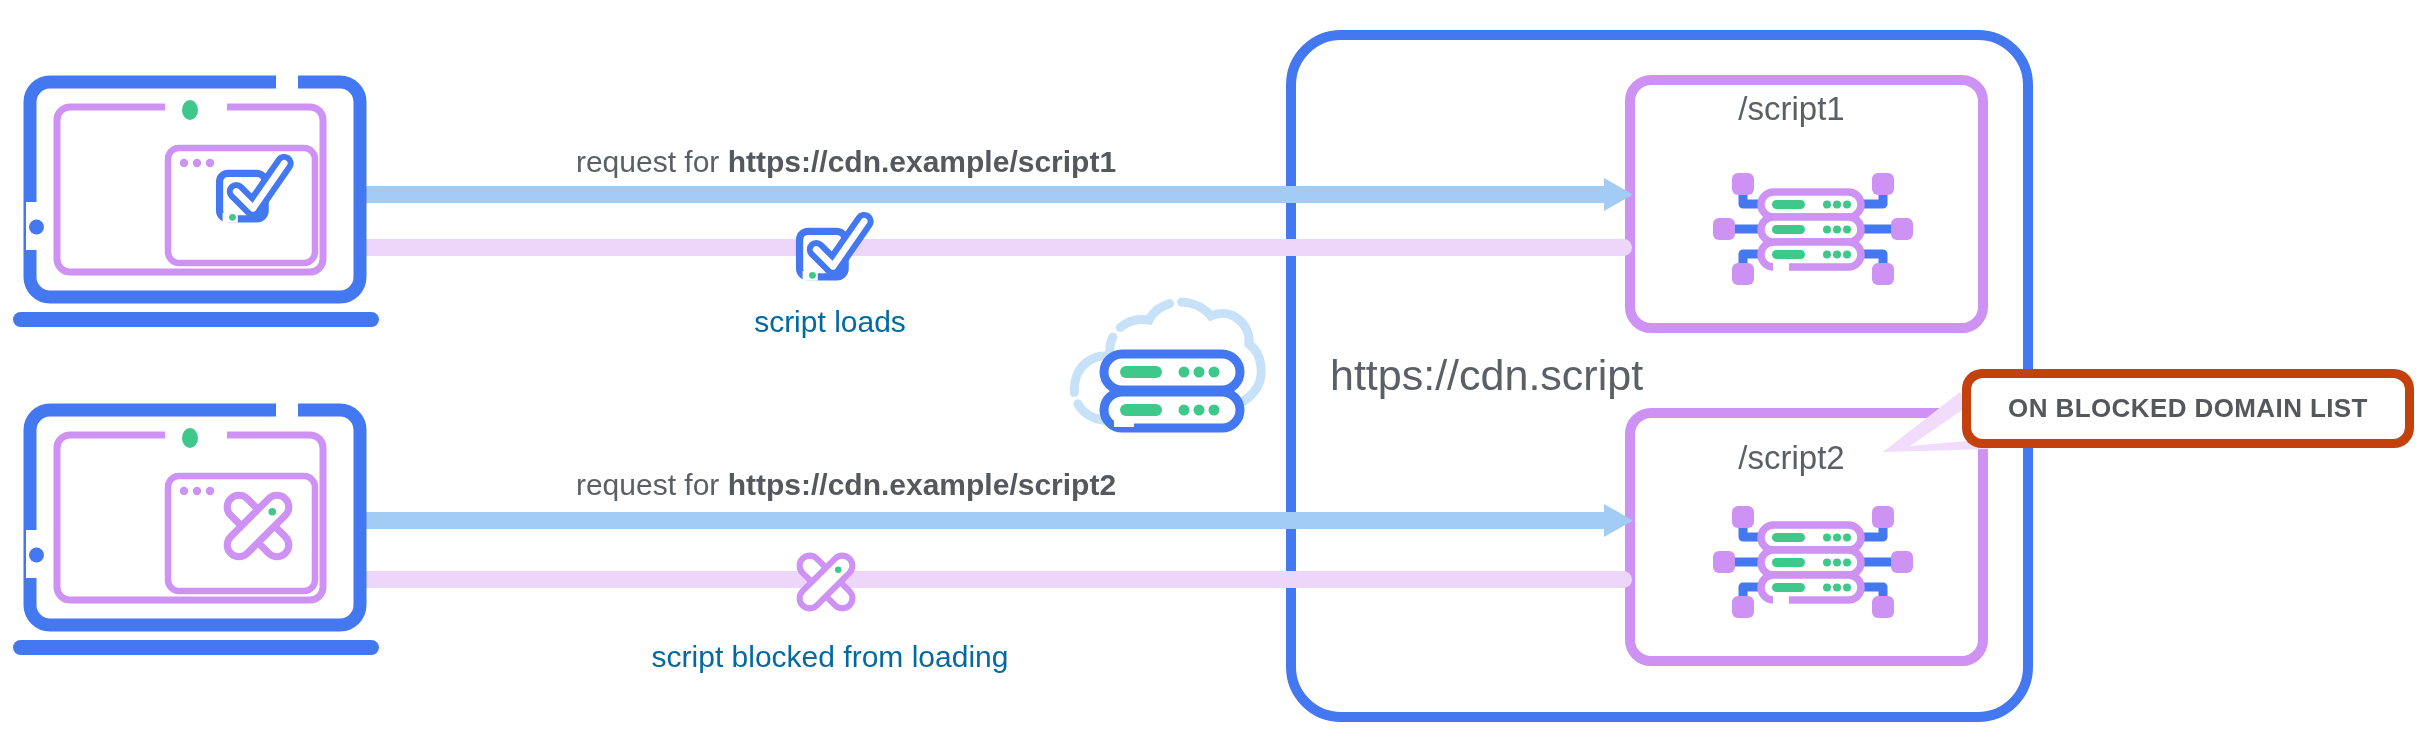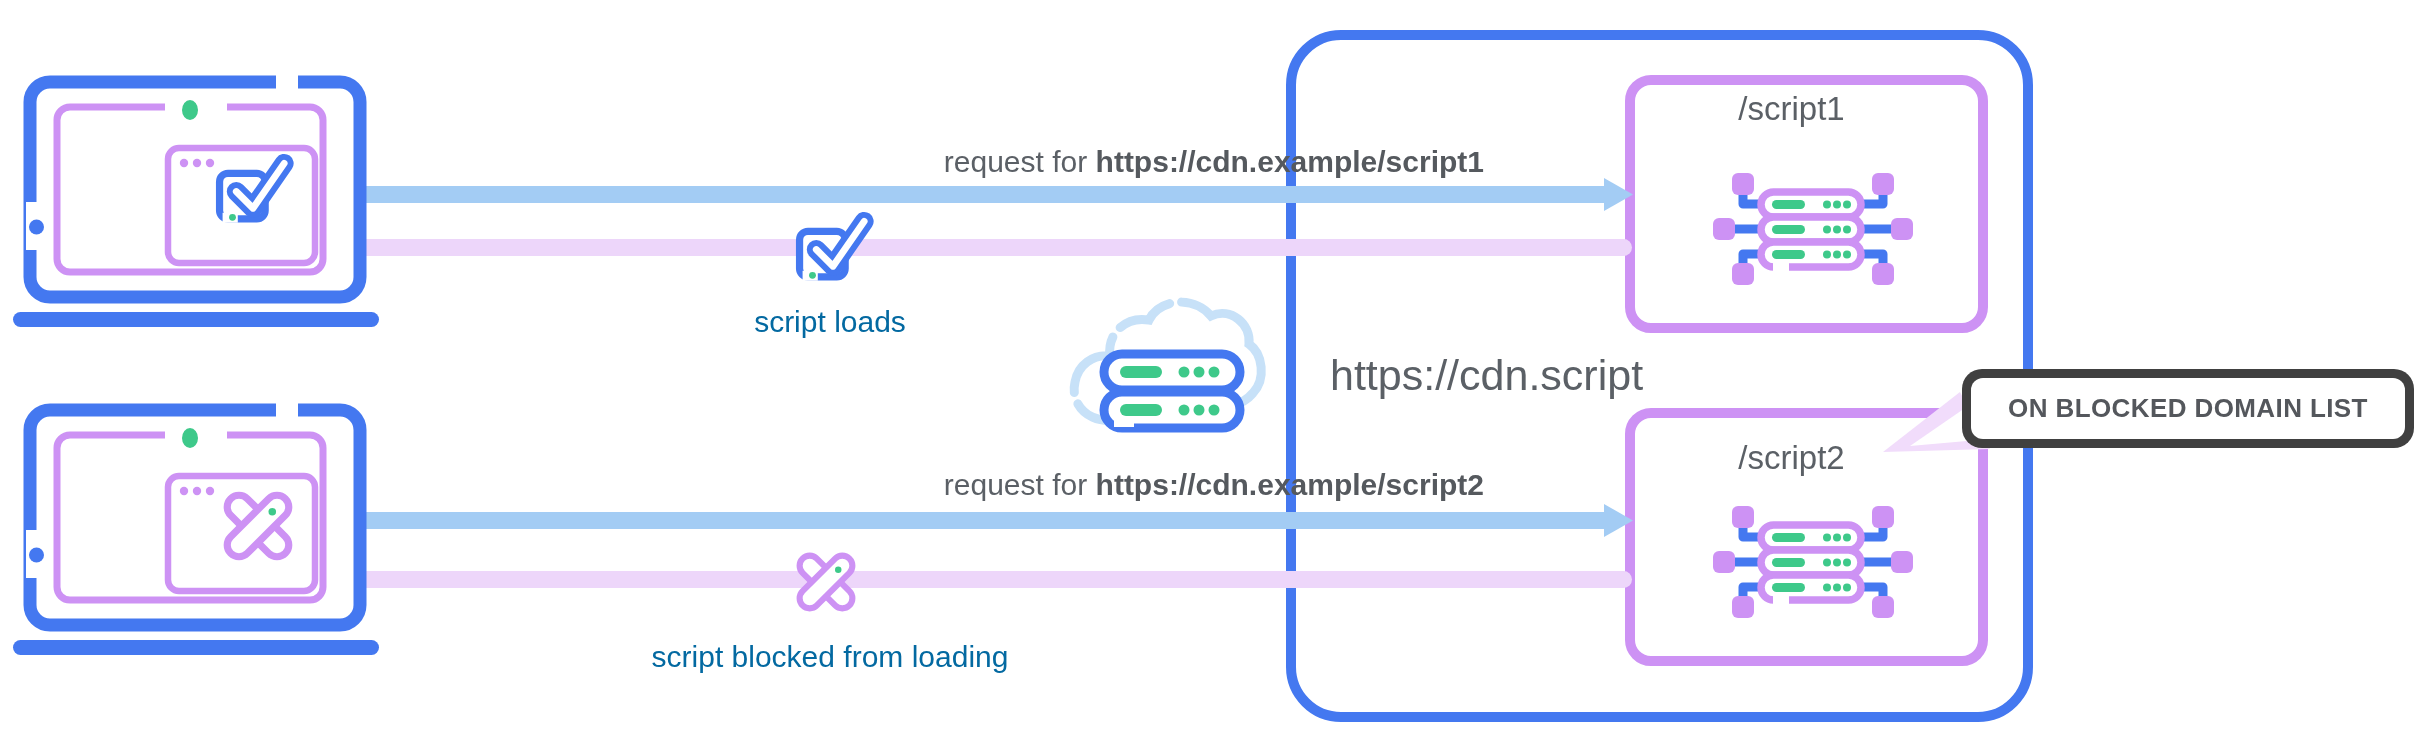--- a/index.html
+++ b/index.html
@@ -1,41 +1,41 @@
 <!DOCTYPE html>
 <html><head>
 <meta charset="utf-8">
 <style>
   html,body{margin:0;padding:0;background:#ffffff;}
   #stage{position:relative;width:2424px;height:748px;background:#ffffff;overflow:hidden;
          font-family:"Liberation Sans", sans-serif;}
   .abs{position:absolute;}
   
-  .flow-label{position:absolute;left:184px;width:1300px;text-align:right;
+  .flow-label{position:absolute;left:196px;width:1300px;text-align:center;
               font-size:30px;color:#5b6066;white-space:nowrap;}
   .flow-label b{font-weight:700;color:#55595e;}
   .result-label{position:absolute;left:180px;width:1300px;text-align:center;
                 font-size:30px;color:#0369a1;white-space:nowrap;}
   .domain-label{position:absolute;left:1330px;top:351px;font-size:43px;color:#5b6066;white-space:nowrap;}
   .endpoint-label{position:absolute;left:1625px;width:333px;text-align:center;
                   font-size:33px;color:#5b6066;white-space:nowrap;}
   
   .cdn-box{position:absolute;left:1286px;top:30px;width:747px;height:692px;
            border:10px solid #4478f0;border-radius:55px;box-sizing:border-box;background:#ffffff;}
   .endpoint-box{position:absolute;left:1625px;width:363px;height:258px;
                 border:10px solid #cd92f4;border-radius:26px;box-sizing:border-box;background:#ffffff;}
   
   .arrow-body{position:absolute;}
   .blue-body{background:#a3ccf4;border-radius:10px 0 0 10px;}
   .lav-body{background:#edd6fa;border-radius:0 10px 10px 0;}
   .head-right{position:absolute;background:#a3ccf4;clip-path:polygon(0 0,100% 50%,0 100%);}
   .head-left{position:absolute;background:#edd6fa;clip-path:polygon(100% 0,0 50%,100% 100%);}
   
   .callout{position:absolute;left:1962px;top:369px;width:452px;height:79px;
-           background:#404040;border-radius:20px;}
+           background:#c2410c;border-radius:20px;}
   .callout-inner{position:absolute;left:9px;top:9px;right:9px;bottom:9px;background:#ffffff;
                  border-radius:12px;display:flex;align-items:center;justify-content:center;}
   .callout-text{font-size:26px;font-weight:700;letter-spacing:.4px;color:#54575c;white-space:nowrap;}
   
   .sb{stroke:#4478f0;fill:#ffffff;}
   .sp{stroke:#cd92f4;fill:#ffffff;}
   .g{fill:#3ec98a;}
   svg{display:block;overflow:visible;}
 </style>
 </head>

